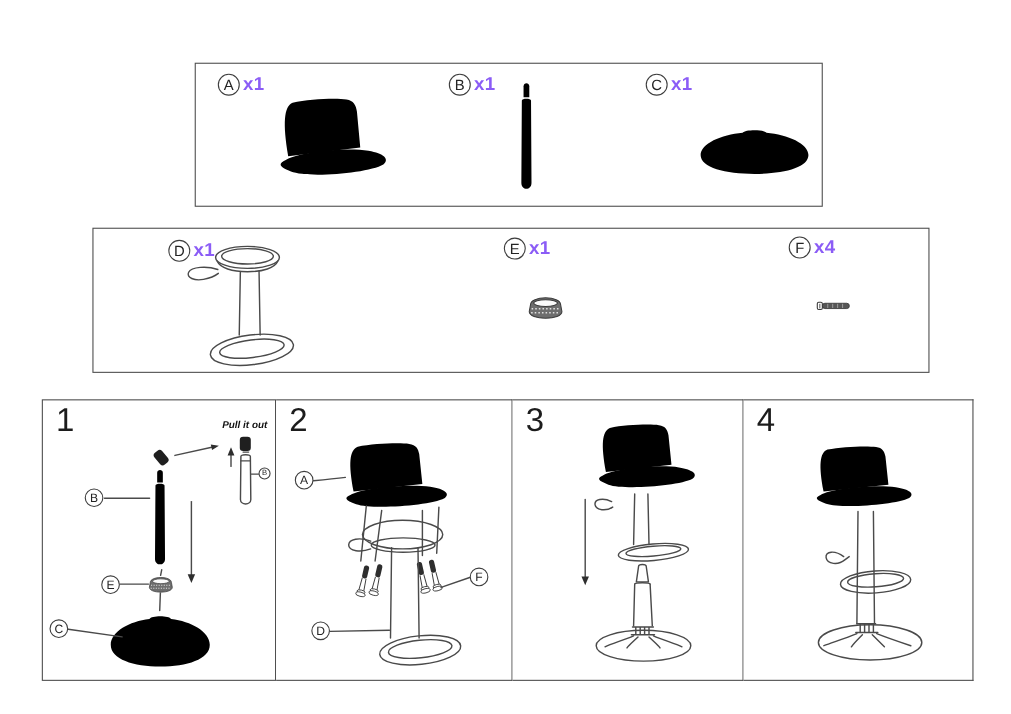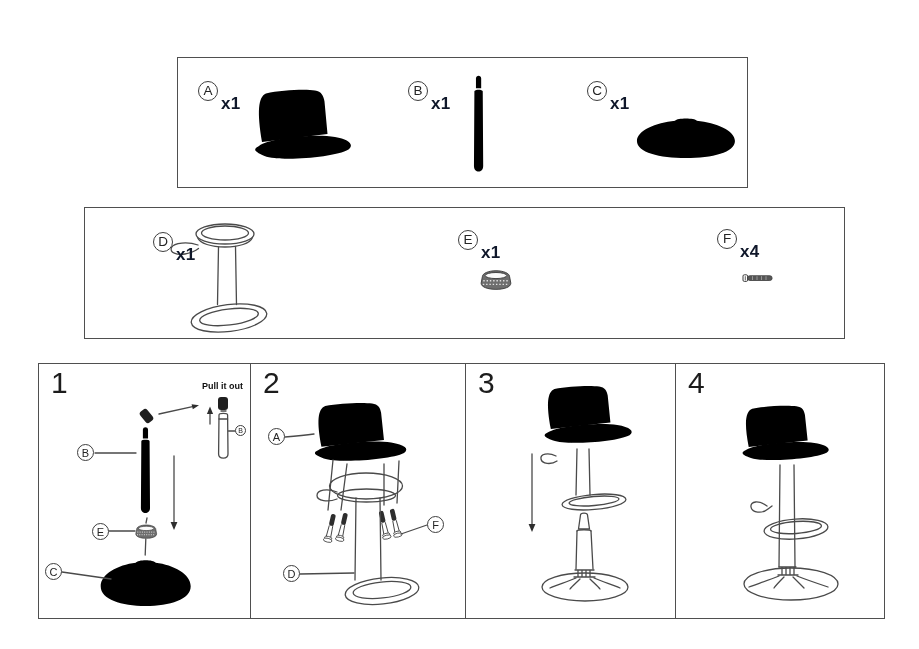--- a/index.html
+++ b/index.html
@@ -10,26 +10,26 @@
   #box-bottom { left:84px;  top:207px; width:761px; height:132px; }
   #steps { position:absolute; left:38px; top:363px; display:flex; }
   .panel { position:relative; height:256px; border:1.6px solid #4f4f4f; border-left:none; background:#fff; }
   .panel:first-child { border-left:1.6px solid #4f4f4f; width:213px; }
   .panel:nth-child(2) { width:215px; }
   .panel:nth-child(3) { width:210px; }
   .panel:nth-child(4) { width:209px; }
   .plabel { position:absolute; display:flex; align-items:center; gap:3px; }
   .pcircle { width:20px; height:20px; border:1.5px solid #3e3e3e; border-radius:50%;
     display:flex; align-items:center; justify-content:center; font-size:13.5px; color:#242424; background:#fff; }
-  .pqty { font-size:17px; font-weight:700; color:#0f172a; letter-spacing:.3px;margin-top:27px; }
+  .pqty { font-size:17px; font-weight:700; color:#8b5cf6; letter-spacing:.3px; }
   .ccircle { position:absolute; width:17px; height:17px; border:1.4px solid #3e3e3e; border-radius:50%;
     display:flex; align-items:center; justify-content:center; font-size:11px; background:#fff; color:#242424; }
   .ccircle.tiny { width:11px; height:11px; border-width:1px; font-size:7px; }
   .stepnum { position:absolute; left:12px; top:2px; font-size:30px; color:#1c1c1c; }
-  .note { position:absolute; font-size:9px; font-weight:700; color:#101010; white-space:nowrap; }
+  .note { position:absolute; font-size:9px; font-weight:700; color:#101010; white-space:nowrap;font-style:italic; }
   svg.art { position:absolute; left:0; top:0; overflow:visible; }
   .lineart path, .lineart ellipse, .lineart line {
     stroke:#4a4a4a; fill:none; stroke-width:1.3; stroke-linecap:round; stroke-linejoin:round; }
   .arrow { fill:#2e2e2e; stroke:none; }
 </style>
 </head>
 <body>
 
 <svg width="0" height="0" style="position:absolute" aria-hidden="true">
   <defs>

